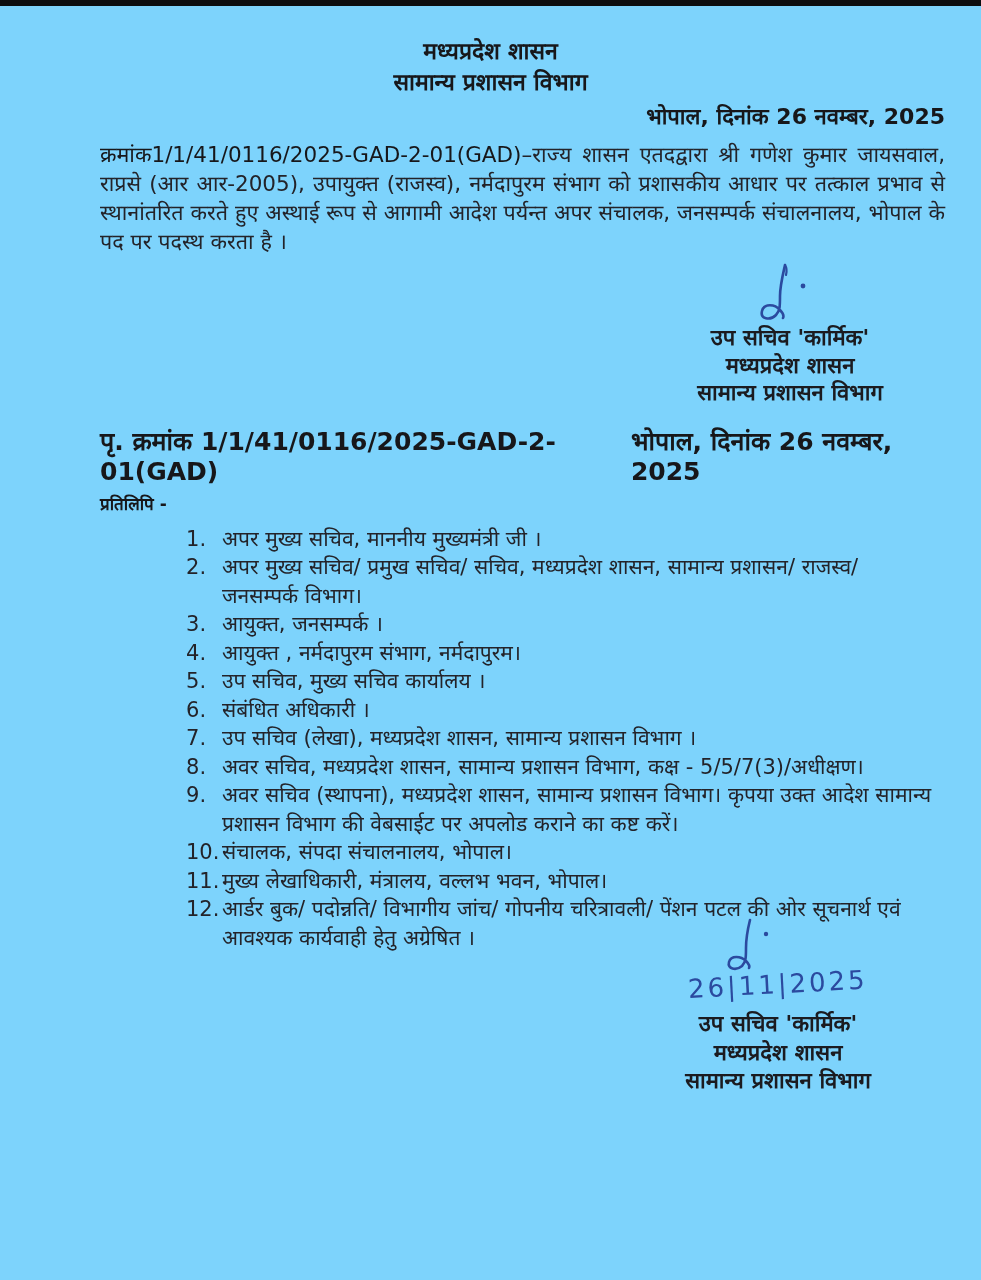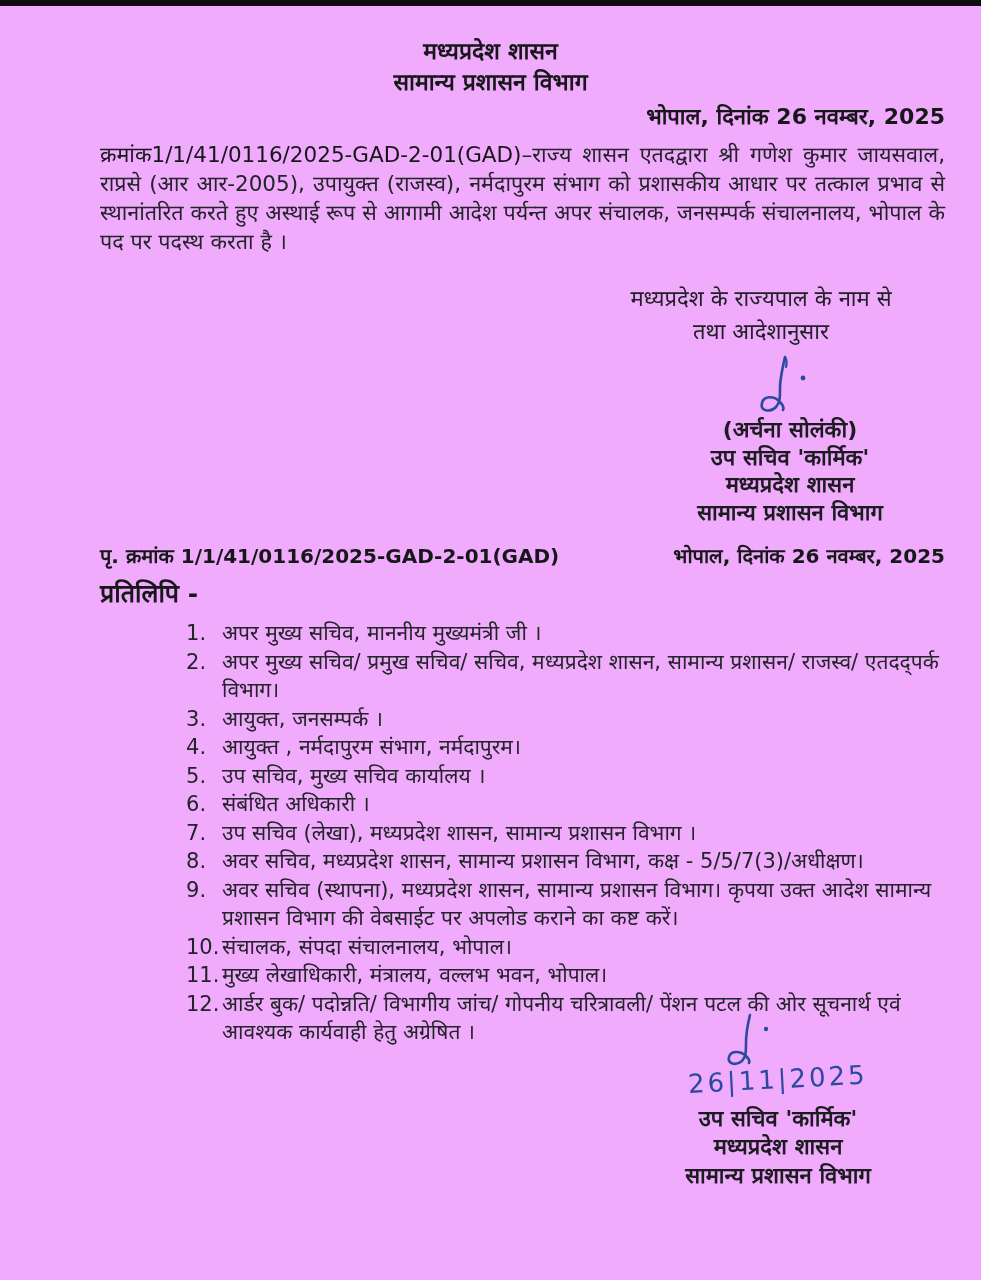--- a/index.html
+++ b/index.html
@@ -1,20 +1,20 @@
 <!DOCTYPE html>
 <html lang="hi"><head>
 <meta charset="utf-8">
 <style>
   html,body{margin:0;padding:0;background:#d9d9d9;}
   .page{
     position:relative;
     width:981px;height:1280px;
     margin:0 auto;
-    background:#f0abfc;
+    background:#7dd3fc;
     overflow:hidden;
     font-family:"DejaVu Sans", sans-serif;
     color:#1f1f24;
     box-sizing:border-box;
   }
   .top-strip{position:absolute;top:0;left:0;width:100%;height:6px;background:#0d0d0f;}
 
   .doc-header{margin-top:36px;text-align:center;font-weight:700;font-size:23px;line-height:31px;color:#17171a;}
   .doc-header div{white-space:nowrap;}
 
@@ -23,22 +23,22 @@
   .order-para{margin:10px 36px 0 100px;font-size:21.5px;line-height:29px;text-align:justify;color:#232329;}
   .order-ref{font-weight:400;color:#17171a;}
 
   .authority{margin:26px 30px 0 auto;width:380px;text-align:center;font-size:22px;line-height:33px;font-weight:500;color:#202026;}
 
   .sig-wrap{display:flex;justify-content:flex-end;padding-right:168px;margin-top:6px;}
   .sig-mark{display:block;}
 
   .signatory-top{margin:0 36px 0 auto;width:310px;text-align:center;font-weight:700;font-size:22px;line-height:27.5px;color:#1b1b20;}
 
-  .endorse-row{display:flex;justify-content:space-between;align-items:baseline;margin:16px 36px 0 100px;font-weight:700;font-size:20px;color:#17171a;}
-  .copy-label{margin:6px 0 0 100px;font-weight:700;font-size:25px;color:#17171a;}
+  .endorse-row{display:flex;justify-content:space-between;align-items:baseline;margin:16px 36px 0 100px;font-weight:700;font-size:25px;color:#17171a;}
+  .copy-label{margin:6px 0 0 100px;font-weight:700;font-size:17px;color:#17171a;}
 
   .copies{margin:10px 42px 0 186px;padding:0;list-style:none;counter-reset:cp;font-size:21px;line-height:28.5px;color:#232329;}
   .copies li{display:flex;counter-increment:cp;}
   .copies li .num{flex:none;width:36px;}
   .copies li .num::before{content:counter(cp) ".";}
   .copies li .txt{flex:1;}
 
   .bottom-sig{margin:-34px 58px 0 auto;width:235px;display:flex;flex-direction:column;}
   .bottom-sig .sig-mark{margin-left:28px;}
   .handwritten-date{
@@ -57,55 +57,50 @@
     <div>मध्यप्रदेश शासन</div>
     <div>सामान्य प्रशासन विभाग</div>
   </header>
 
   <div class="dateline-top">भोपाल, दिनांक 26 नवम्बर, 2025</div>
 
   <p class="order-para">
     <span class="order-ref">क्रमांक1/1/41/0116/2025-GAD-2-01(GAD)</span><span>–राज्य शासन एतदद्वारा श्री गणेश कुमार जायसवाल, राप्रसे (आर आर-2005), उपायुक्त (राजस्व), नर्मदापुरम संभाग को प्रशासकीय आधार पर तत्काल प्रभाव से स्थानांतरित करते हुए अस्थाई रूप से आगामी आदेश पर्यन्त अपर संचालक, जनसम्पर्क संचालनालय, भोपाल के पद पर पदस्थ करता है ।</span>
   </p>
 
-  <div class="authority">
-    <div>मध्यप्रदेश के राज्यपाल के नाम से</div>
-    <div>तथा आदेशानुसार</div>
-  </div>
 
   <div class="sig-wrap">
     <svg class="sig-mark" width="64" height="62" viewBox="0 0 64 62">
       <path d="M36 3 C34 12, 31 24, 31 34 C31 44, 31 49, 27 53 C21 59, 11 57, 13 49 C15 41, 26 42, 31 48 C34 51, 35 54, 34 56" fill="none" stroke="#2b4a9f" stroke-width="2.6" stroke-linecap="round"></path>
       <path d="M36 3 C38 6, 38 9, 37 13" fill="none" stroke="#2b4a9f" stroke-width="2.2" stroke-linecap="round"></path>
       <circle cx="54" cy="24" r="2.4" fill="#2b4a9f"></circle>
     </svg>
   </div>
 
   <div class="signatory-top">
-    <div>(अर्चना सोलंकी)</div>
     <div>उप सचिव 'कार्मिक'</div>
     <div>मध्यप्रदेश शासन</div>
     <div>सामान्य प्रशासन विभाग</div>
   </div>
 
   <div class="endorse-row">
     <span>पृ. क्रमांक 1/1/41/0116/2025-GAD-2-01(GAD)</span>
     <span>भोपाल, दिनांक  26 नवम्बर,  2025</span>
   </div>
 
   <div class="copy-label">प्रतिलिपि -</div>
 
   <ol class="copies">
     <li>
         <span class="num"></span>
         <span class="txt">अपर मुख्य सचिव, माननीय मुख्यमंत्री जी ।</span>
       </li>
     <li>
         <span class="num"></span>
-        <span class="txt">अपर मुख्य सचिव/ प्रमुख सचिव/ सचिव, मध्यप्रदेश शासन, सामान्य प्रशासन/ राजस्व/ एतदद्पर्क विभाग।</span>
+        <span class="txt">अपर मुख्य सचिव/ प्रमुख सचिव/ सचिव, मध्यप्रदेश शासन, सामान्य प्रशासन/ राजस्व/ जनसम्पर्क विभाग।</span>
       </li>
     <li>
         <span class="num"></span>
         <span class="txt">आयुक्त, जनसम्पर्क ।</span>
       </li>
     <li>
         <span class="num"></span>
         <span class="txt">आयुक्त , नर्मदापुरम संभाग, नर्मदापुरम।</span>
       </li>
     <li>

